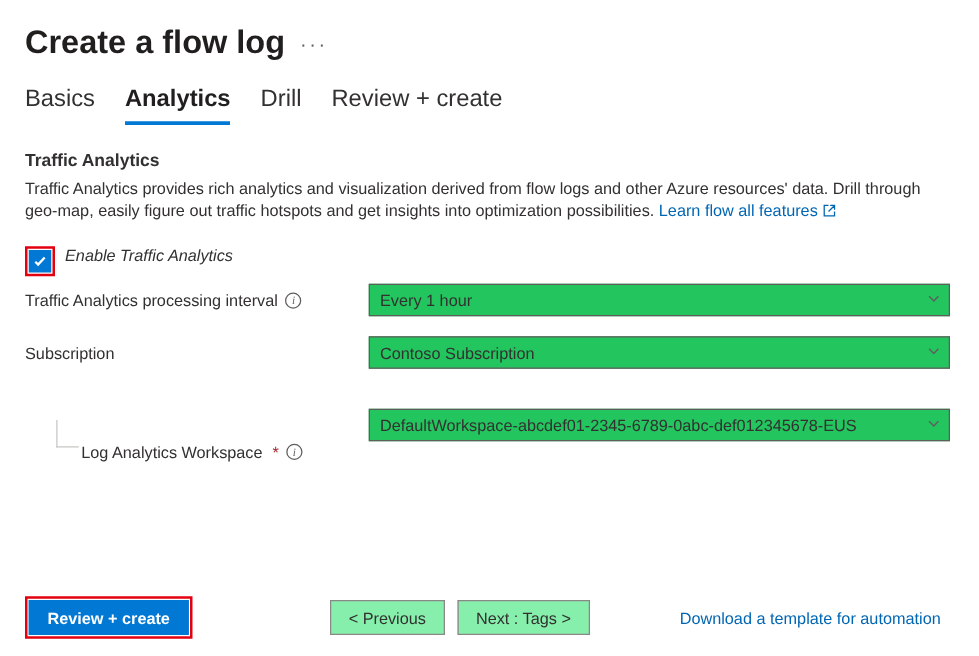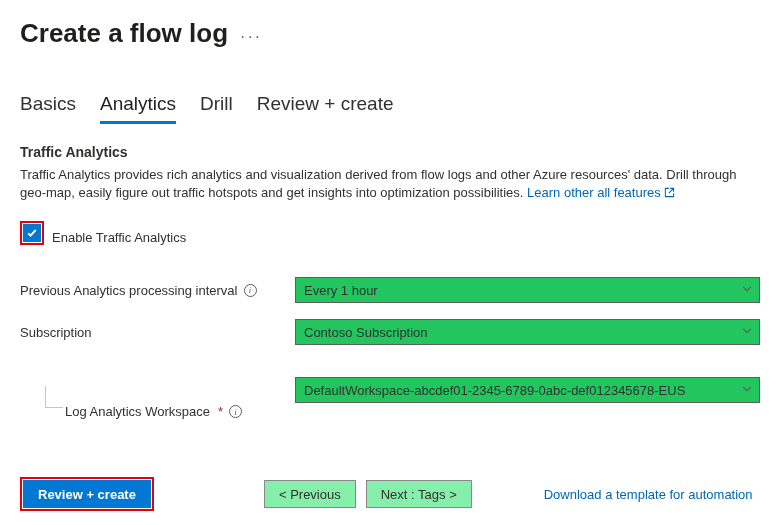--- a/index.html
+++ b/index.html
@@ -10,21 +10,21 @@
     background: #fff;
     width: 783px;
     height: 525px;
     position: relative;
     padding: 18px 20px 0 20px;
   }
   .header {
     display: flex;
     align-items: center;
     gap: 12px;
-    margin-bottom: 44px;
+    margin-bottom: 20px;
   }
   .page-title {
     font-size: 26px;
     font-weight: 600;
     color: #201f1e;
   }
   .more-dots {
     color: #605e5c;
     font-size: 16px;
     letter-spacing: 2px;
@@ -38,21 +38,21 @@
     border-bottom: none;
     margin-bottom: 20px;
   }
   .tab {
     font-size: 19px;
     color: #323130;
     padding-bottom: 6px;
     cursor: pointer;
   }
   .tab.active {
-    font-weight: 400;
+    font-weight: 700;
     border-bottom: 3px solid #0078d4;
     color: #201f1e;
   }
   .section-title {
     font-size: 14px;
     color: #323130;
     margin-bottom: 6px;
     font-weight: bold;
   }
   .section-desc {
@@ -66,23 +66,24 @@
     color: #0066b4;
     cursor: pointer;
     text-decoration: none;
   }
   .ext-icon {
     display: inline-block;
     vertical-align: -1px;
   }
   .checkbox-row {
     display: flex;
-    align-items: flex-end;
+    align-items: flex-start;
     gap: 8px;
-    margin-bottom: 32px;
+    margin-bottom: 6px;
+    font-style: italic;
   }
   .checkbox-highlight {
     border: 2px solid #e3000f;
     padding: 1px;
     display: inline-flex;
   }
   .checkbox {
     width: 18px;
     height: 18px;
     background: #0078d4;
@@ -203,42 +204,42 @@
 
 <div class="tabs">
   <div class="tab">Basics</div>
   <div class="tab active">Analytics</div>
   <div class="tab">Drill</div>
   <div class="tab">Review + create</div>
 </div>
 
 <div class="section-title">Traffic Analytics</div>
 <div class="section-desc">
-  <span>Traffic Analytics provides rich analytics and visualization derived from flow logs and other Azure resources' data. Drill through geo-map, easily figure out traffic hotspots and get insights into optimization possibilities. </span><a class="link"><span>Learn other all features</span>
+  <span>Traffic Analytics provides rich analytics and visualization derived from flow logs and other Azure resources' data. Drill through geo-map, easily figure out traffic hotspots and get insights into optimization possibilities. </span><a class="link"><span>Learn flow all features</span>
     <span class="ext-icon">
       <svg width="11" height="11" viewBox="0 0 16 16">
           <path fill="none" stroke="#0066b4" stroke-width="1.5" d="M7 2H2v12h12V9M9 2h5v5M14 2L7 9"></path>
         </svg>
     </span></a>
 </div>
 
 <div class="checkbox-row">
   <span class="checkbox-highlight">
     <span class="checkbox">
       <svg width="12" height="12" viewBox="0 0 16 16">
           <path fill="none" stroke="#fff" stroke-width="2.5" d="M3 8.5l3 3L13 4"></path>
         </svg>
     </span>
   </span>
   <span>Enable Traffic Analytics</span>
 </div>
 
 <div class="form-row">
   <div class="form-label">
-    <span>Previous Analytics processing interval</span>
+    <span>Traffic Analytics processing interval</span>
     <span class="info-icon">i</span>
   </div>
   <div class="select">
     <span>Every 1 hour</span>
     <span class="chev">
       <svg width="12" height="12" viewBox="0 0 16 16">
           <path fill="none" stroke="#605e5c" stroke-width="1.5" d="M3 6l5 5 5-5"></path>
         </svg>
     </span>
   </div>

